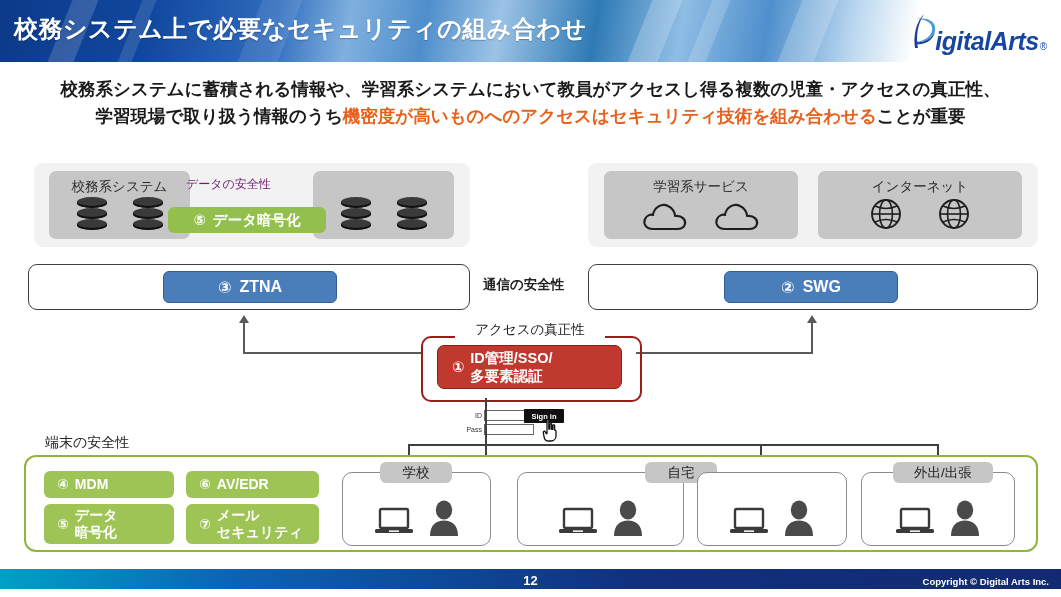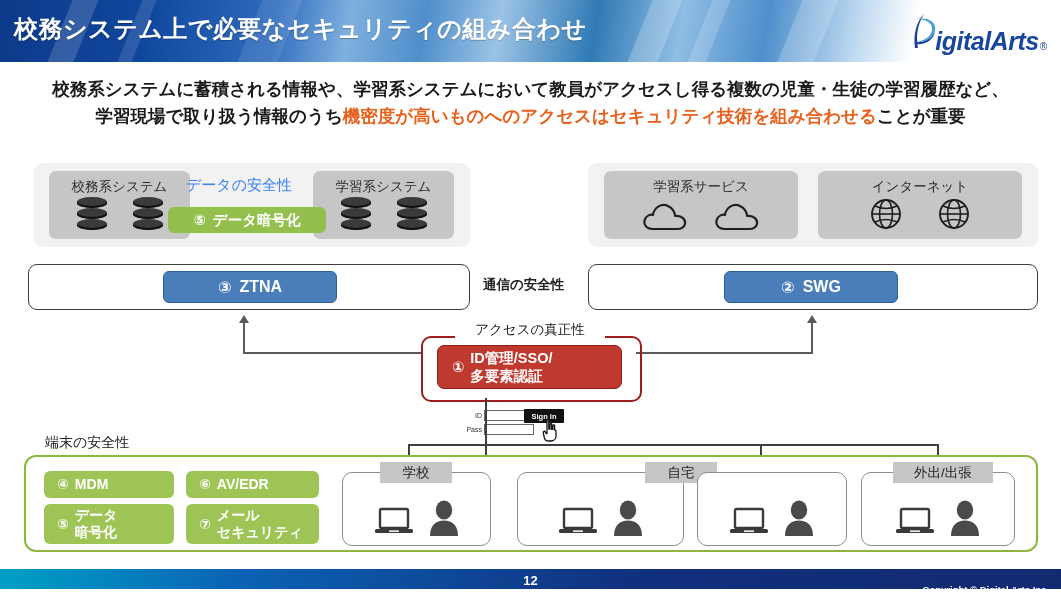--- a/index.html
+++ b/index.html
@@ -40,21 +40,21 @@
 
   .db{width:30px;height:34px;position:relative;}
   .db i{position:absolute;left:0;width:30px;height:11px;border-radius:50%/45%;
     background:#3a3a3a;box-shadow:inset 0 -2px 0 #111;}
   .db i:nth-child(1){top:0}.db i:nth-child(2){top:11px}.db i:nth-child(3){top:22px}
 
   .cloud{width:46px;height:30px;position:relative;}
   .globe{width:34px;height:34px;}
 
   
-  #data-sec-label{position:absolute;left:186px;top:176px;font-size:15px;color:#3b82f6;text-align:center;}
+  #data-sec-label{position:absolute;left:186px;top:176px;font-size:12px;color:#701a75;text-align:center;}
   #chip-encrypt{position:absolute;left:168px;top:207px;width:158px;height:26px;
     background:#93c04c;border-radius:6px;color:#fff;font-size:14.5px;font-weight:bold;
     display:flex;align-items:center;justify-content:center;gap:7px;}
 
   
   .whitebar{position:absolute;height:44px;background:#ffffff;border:1.6px solid #3f3f3f;
     border-radius:9px;}
   .bluechip{position:absolute;height:30px;background:#4a7ebb;border:1px solid #2f5f9a;
     border-radius:6px;color:#ffffff;font-size:16px;font-weight:bold;
     display:flex;align-items:center;justify-content:center;gap:8px;}
@@ -90,40 +90,40 @@
     border:2px solid #8cb63c;border-radius:12px;background:#ffffff;box-sizing:border-box;}
   .greenchip{position:absolute;background:#9ec456;border-radius:6px;color:#ffffff;
     font-weight:bold;font-size:14px;display:flex;align-items:center;padding-left:13px;
     box-sizing:border-box;line-height:1.2;}
   .greenchip .num{margin-right:6px;}
 
   
   .locbox{position:absolute;height:72px;border:1.6px solid #8c8c8c;border-radius:10px;
     background:#ffffff;}
   .loctag{position:absolute;height:21px;background:#c6c6c6;color:#222;font-size:13.5px;
-    display:flex;align-items:center;justify-content:center;}
+    display:flex;align-items:center;justify-content:center;border-radius:6px;}
   .dev-row{position:absolute;left:0;bottom:9px;width:100%;display:flex;
     justify-content:center;align-items:flex-end;gap:14px;}
   .laptop{width:40px;height:30px;position:relative;}
   .person{width:32px;height:36px;position:relative;}
 
   
   .ln{position:absolute;background:#5a5a5a;}
   .lnh{height:1.6px;}
   .lnv{width:1.6px;}
   .arrowup{position:absolute;width:0;height:0;border-left:5px solid transparent;
     border-right:5px solid transparent;border-bottom:8px solid #5a5a5a;}
 
   
   #footer{position:absolute;left:0;top:569px;width:1061px;height:20px;
     background:linear-gradient(90deg,#00a0c6 0%,#0b63b5 22%,#11307e 60%,#122a70 100%);}
   #page-num{position:absolute;left:0;top:4px;width:1061px;text-align:center;
     color:#ffffff;font-size:13px;font-weight:bold;}
   #copyright{position:absolute;right:12px;top:7px;color:#ffffff;font-size:9.5px;
-    font-weight:bold;margin-top:8px;}
+    font-weight:bold;}
 </style>
 </head>
 <body>
 
 <div id="slide">
 
   <div id="header">
     <div class="band" style="left:60px;width:26px;background:rgba(255,255,255,.16);"></div>
     <div class="band" style="left:130px;width:14px;background:rgba(255,255,255,.12);"></div>
     <div class="band" style="left:250px;width:40px;background:rgba(255,255,255,.10);"></div>
@@ -140,21 +140,21 @@
           <path d="M13 7 C24 5 33 10 31 19 C29 27 19 31 12 30 C20 29 27 25 28 18 C29 11 22 7 13 7 Z" fill="#4a9ed6"></path>
           <path d="M12 30 C19 31 29 27 31 19 C30 28 21 33 12 32 Z" fill="#1b3f94"></path>
         </svg>
       </span>
       <span class="lg-text">igitalArts</span>
       <span class="lg-reg">®</span>
     </div>
   </div>
 
   <div id="lead">
-    <div>校務系システムに蓄積される情報や、学習系システムにおいて教員がアクセスし得る複数の児童・生徒の学習履歴など、</div>
+    <div>校務系システムに蓄積される情報や、学習系システムにおいて教員がアクセスし得る複数の児童・アクセスの真正性、</div>
     <div><span>学習現場で取り扱う情報のうち</span><span class="hl">機密度が高いものへのアクセスはセキュリティ技術を組み合わせる</span><span>ことが重要</span></div>
   </div>
 
   <div class="outerbox" style="left:34px;top:163px;width:436px;height:84px;"></div>
 
   <div class="graybox" style="left:49px;top:171px;width:141px;height:68px;">
     <div class="gb-label">校務系システム</div>
     <div class="icons-row">
       <span class="db">
           <i></i>
@@ -163,21 +163,20 @@
         </span>
       <span class="db">
           <i></i>
           <i></i>
           <i></i>
         </span>
     </div>
   </div>
 
   <div class="graybox" style="left:313px;top:171px;width:141px;height:68px;">
-    <div class="gb-label">学習系システム</div>
     <div class="icons-row">
       <span class="db">
           <i></i>
           <i></i>
           <i></i>
         </span>
       <span class="db">
           <i></i>
           <i></i>
           <i></i>

